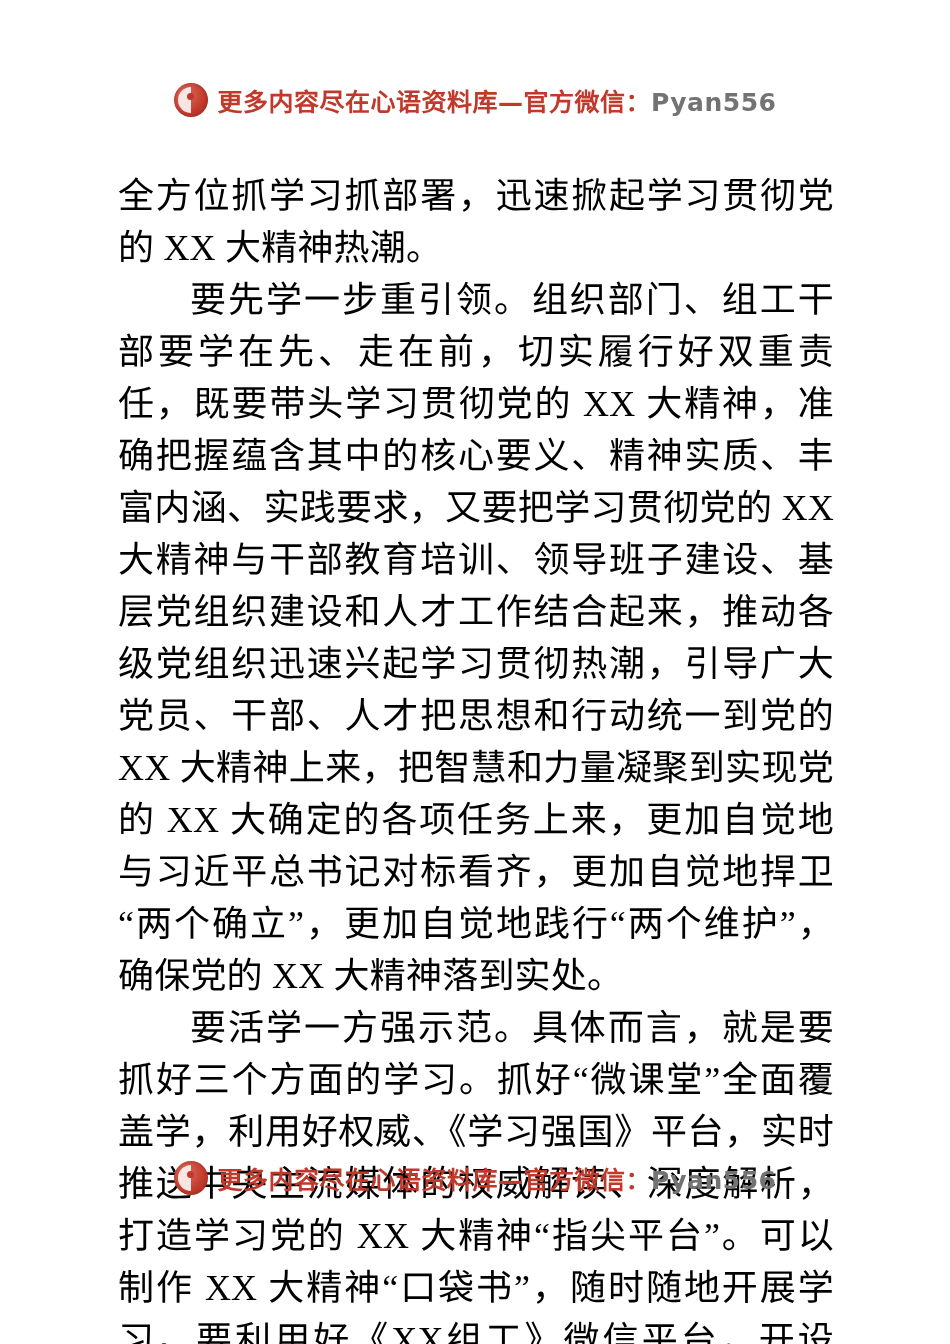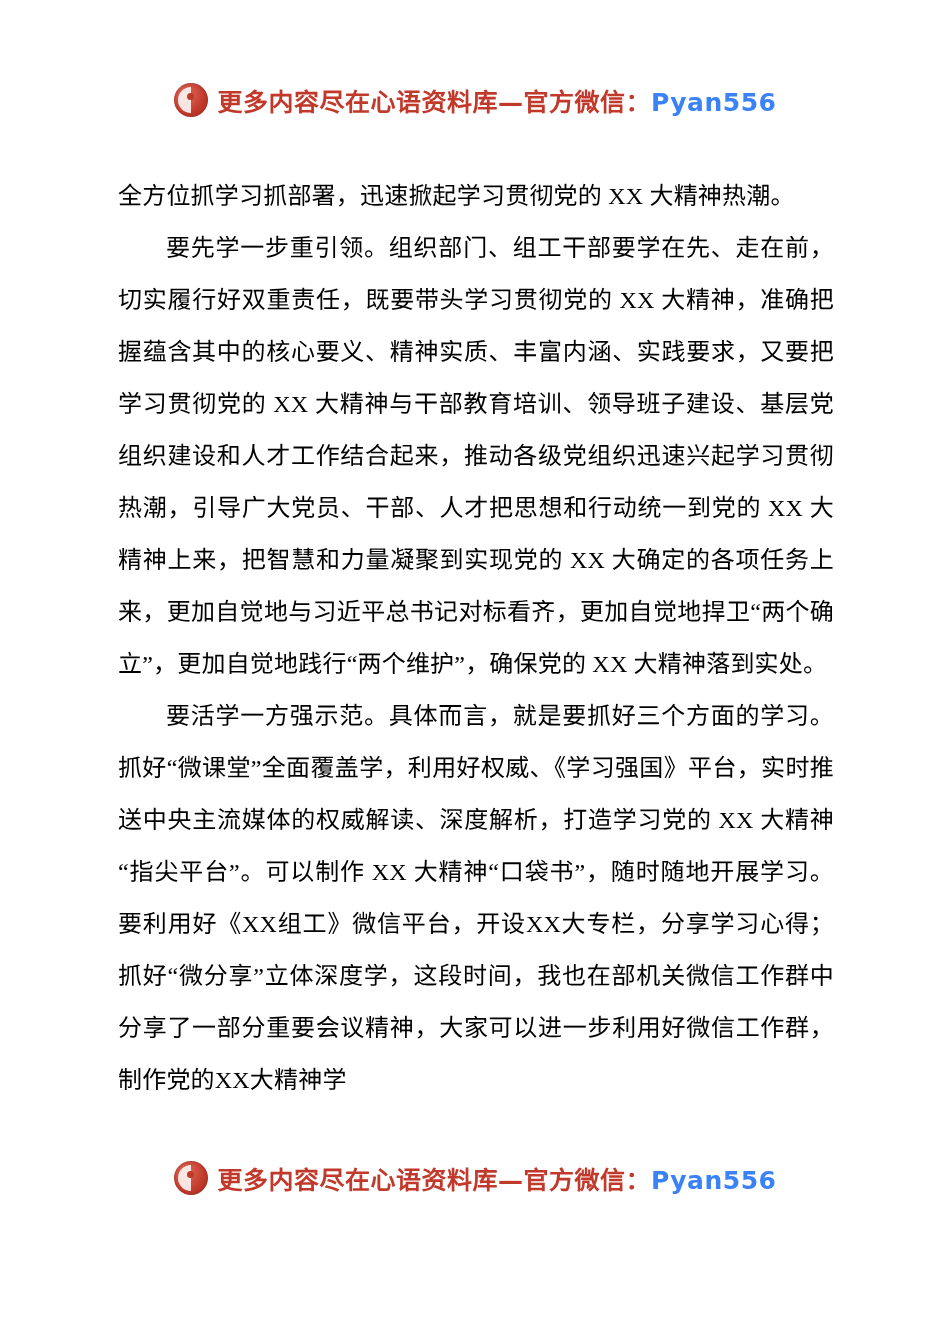--- a/index.html
+++ b/index.html
@@ -73,33 +73,33 @@
     border-radius: 50%;
   }
   .wm-text {
     font-family: "DejaVu Sans", "Liberation Sans", sans-serif;
     font-size: 25px;
     font-weight: bold;
     letter-spacing: 0.5px;
     color: #c0392b;
   }
   .wm-text .wx {
-    color: #3b82f6;
+    color: #737373;
     margin-top: 34px;
   }
 
   
   .content {
     position: absolute;
     left: 118px;
     top: 170px;
     width: 716px;
   }
   .para {
-    font-size: 24px;
+    font-size: 36px;
     line-height: 52px;
     text-align: justify;
     text-justify: inter-ideograph;
     margin: 0 0 0 0;
     letter-spacing: 0.2px;
   }
   .indent {
     text-indent: 2em;
   }
 </style>

